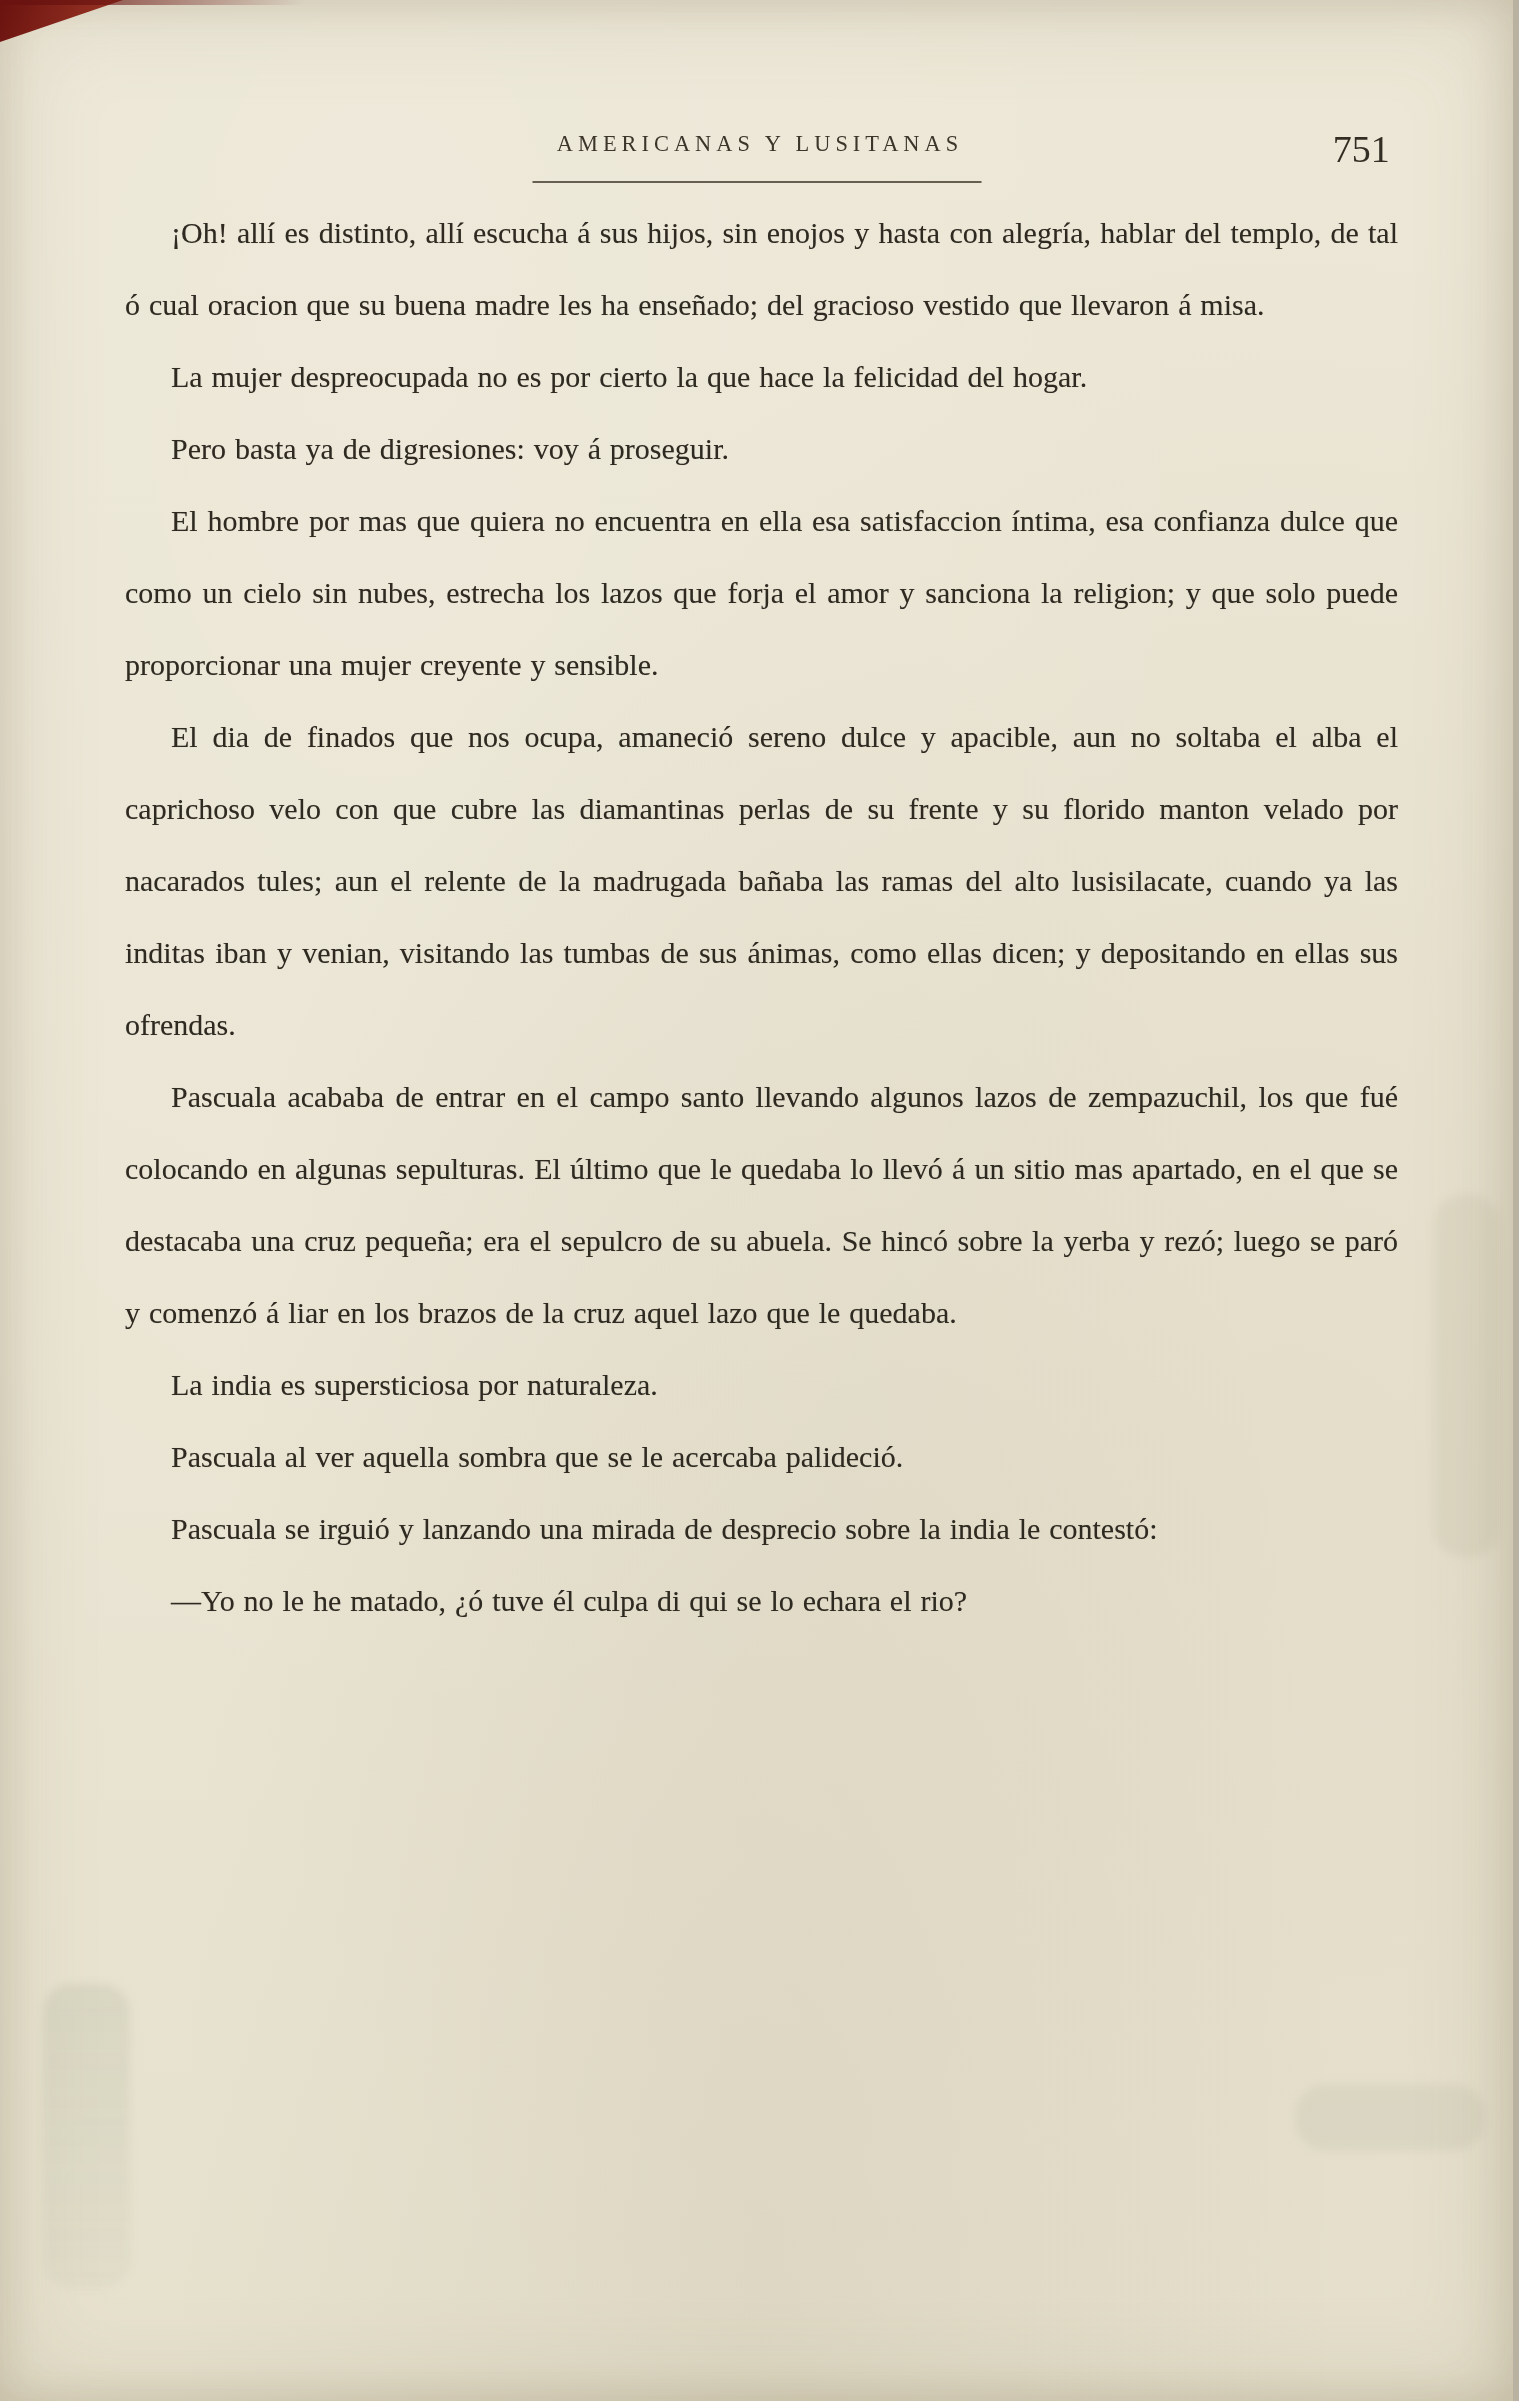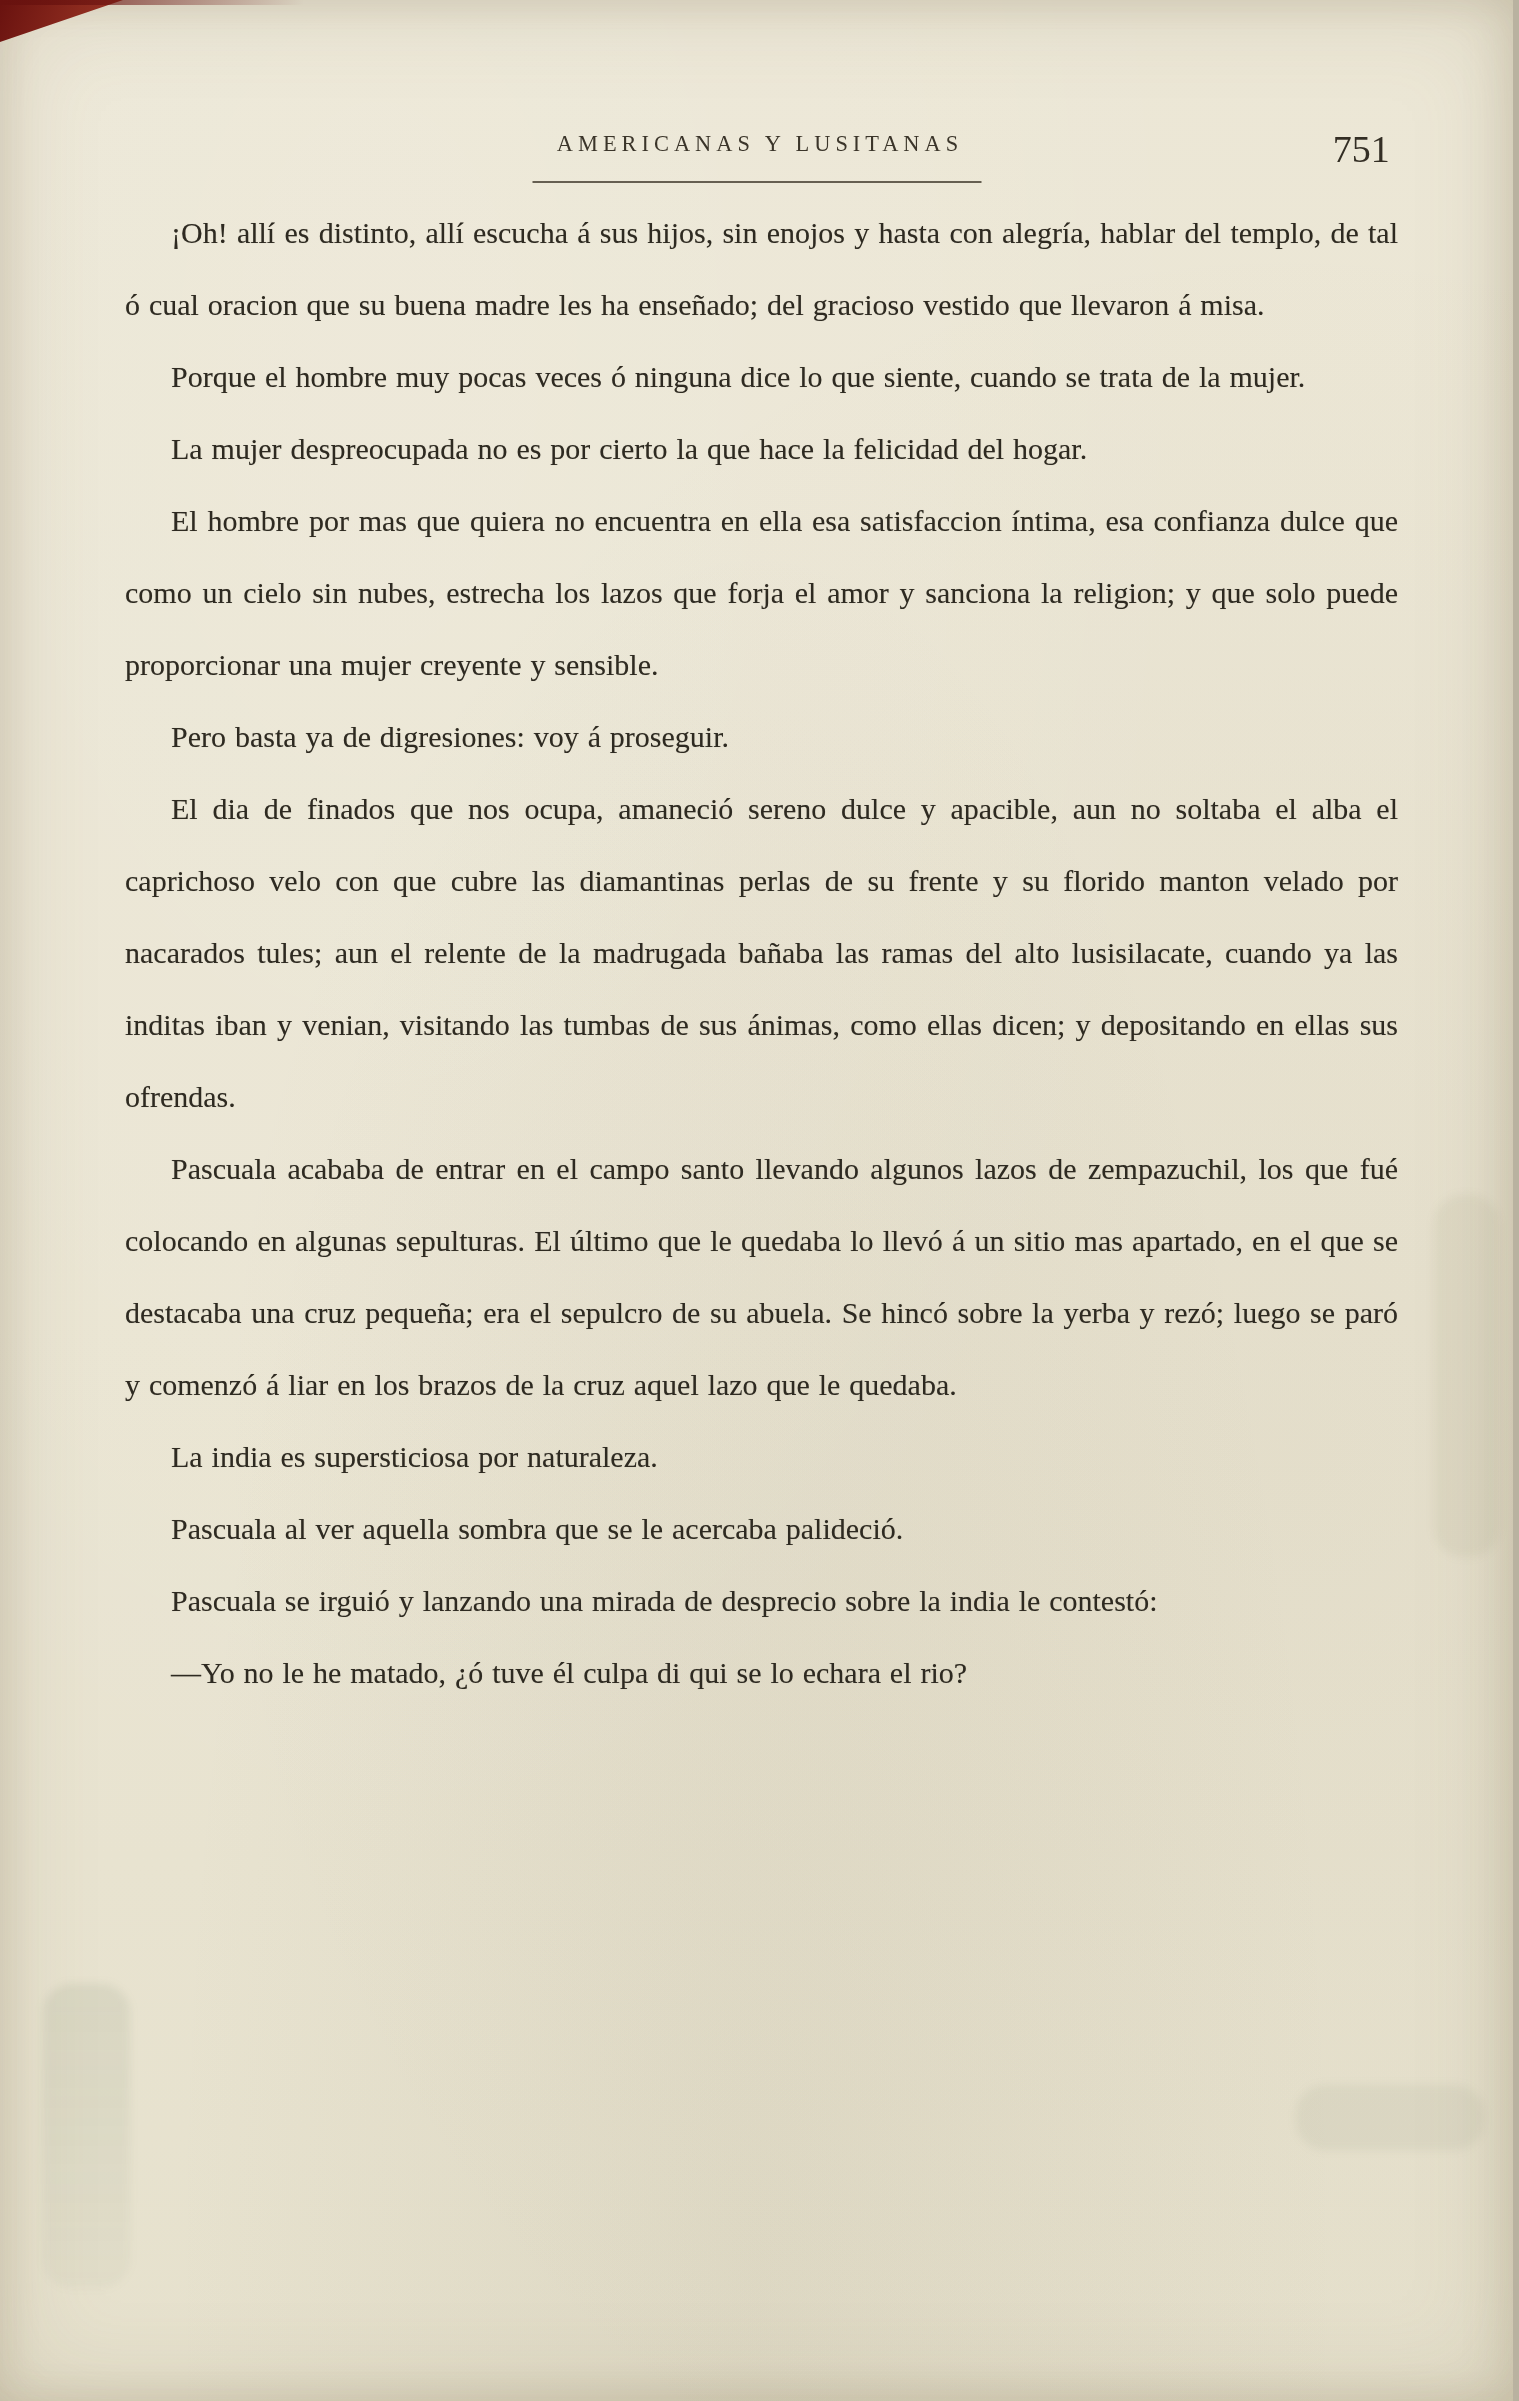--- a/index.html
+++ b/index.html
@@ -133,24 +133,23 @@
 
   <header class="running-head">
     <span class="head-title">AMERICANAS Y LUSITANAS</span>
     <span class="page-number">751</span>
   </header>
 
   <div class="head-rule"></div>
 
   <main class="body-text">
     <p>¡Oh! allí es distinto, allí escucha á sus hijos, sin enojos y hasta con alegría, hablar del templo, de tal ó cual oracion que su buena madre les ha enseñado; del gracioso vestido que llevaron á misa.</p>
-    <p>Porque el hombre muy pocas veces ó ninguna dice lo que siente, cuando se trata de la mujer.</p>
     <p>La mujer despreocupada no es por cierto la que hace la felicidad del hogar.</p>
+    <p>Pero basta ya de digresiones: voy á proseguir.</p>
     <p>El hombre por mas que quiera no encuentra en ella esa satisfaccion íntima, esa confianza dulce que como un cielo sin nubes, estrecha los lazos que forja el amor y sanciona la religion; y que solo puede proporcionar una mujer creyente y sensible.</p>
-    <p>Pero basta ya de digresiones: voy á proseguir.</p>
     <p>El dia de finados que nos ocupa, amaneció sereno dulce y apacible, aun no soltaba el alba el caprichoso velo con que cubre las diamantinas perlas de su frente y su florido manton velado por nacarados tules; aun el relente de la madrugada bañaba las ramas del alto lusisilacate, cuando ya las inditas iban y venian, visitando las tumbas de sus ánimas, como ellas dicen; y depositando en ellas sus ofrendas.</p>
     <p>Pascuala acababa de entrar en el campo santo llevando algunos lazos de zempazuchil, los que fué colocando en algunas sepulturas. El último que le quedaba lo llevó á un sitio mas apartado, en el que se destacaba una cruz pequeña; era el sepulcro de su abuela. Se hincó sobre la yerba y rezó; luego se paró y comenzó á liar en los brazos de la cruz aquel lazo que le quedaba.</p>
     <p>La india es supersticiosa por naturaleza.</p>
     <p>Pascuala al ver aquella sombra que se le acercaba palideció.</p>
     <p>Pascuala se irguió y lanzando una mirada de desprecio sobre la india le contestó:</p>
     <p>—Yo no le he matado, ¿ó tuve él culpa di qui se lo echara el rio?</p>
   </main>
 
 </div>
 

